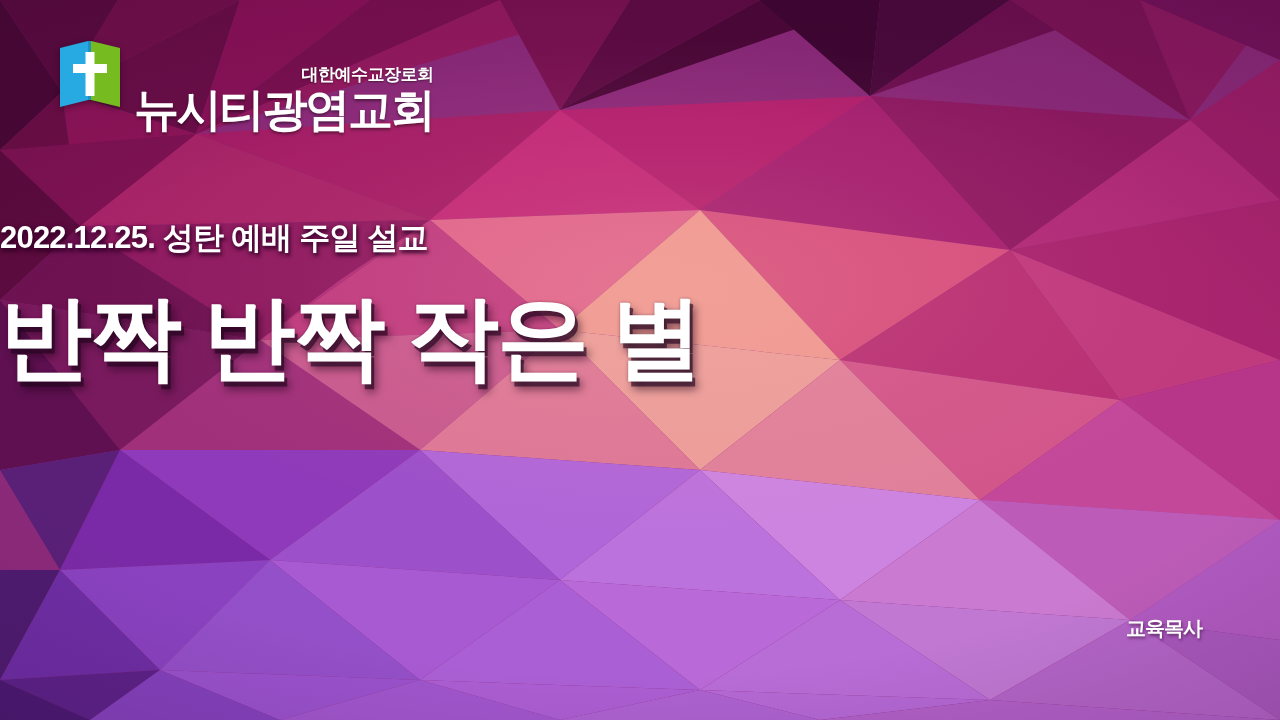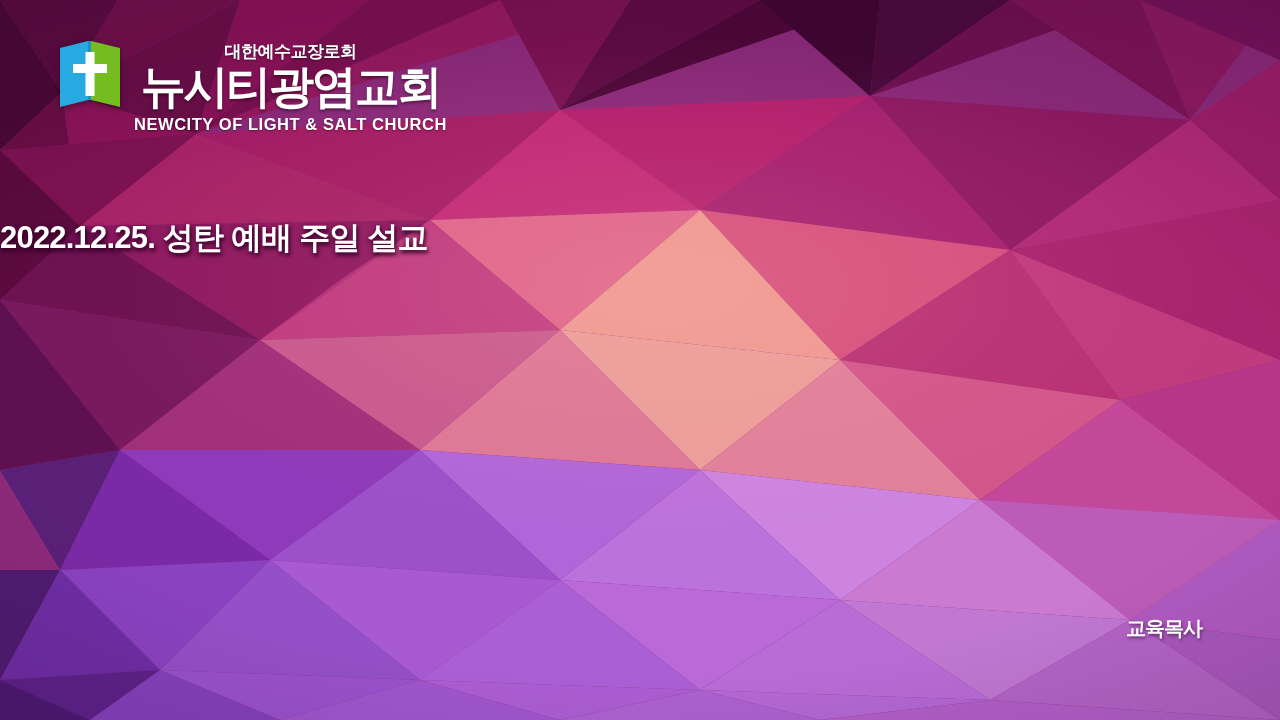--- a/index.html
+++ b/index.html
@@ -48,21 +48,21 @@
   #logo-mark {
     width: 66px;
     height: 72px;
     flex: 0 0 auto;
     margin-bottom: 22px;
     filter: drop-shadow(0 2px 3px rgba(0,0,0,0.38));
   }
   #logo-text-col {
     display: flex;
     flex-direction: column;
-    align-items: center;
+    align-items: flex-end;
   }
   .logo-denomination {
     color: #ffffff;
     font-size: 17px;
     font-weight: 700;
     letter-spacing: -0.5px;
     line-height: 1;
     margin-bottom: 5px;
     text-shadow: 0 1px 2px rgba(0,0,0,0.45);
   }
@@ -256,26 +256,26 @@
 
       <path d="M30 3 L33 3 L33 62 L30 62 Z" fill="#1f90c4"></path>
 
       <rect x="27.5" y="14" width="9" height="44" fill="#ffffff"></rect>
       <rect x="15" y="26" width="34" height="9" fill="#ffffff"></rect>
     </svg>
 
     <div id="logo-text-col">
       <div class="logo-denomination">대한예수교장로회</div>
       <div class="logo-name">뉴시티광염교회</div>
-      <div class="logo-english">NEWCITY OF LIGHT &amp; SALT CHURCH</div>
     </div>
 
   </div>
 
   <div id="center-group">
     <div id="sermon-date">2022.12.25. 성탄 예배 주일 설교</div>
+    <div id="sermon-title">반짝 반짝 작은 별</div>
   </div>
 
   <div id="speaker-block">
     <span id="speaker-role">교육목사</span>
   </div>
 
 </div>
 
 </body></html>

